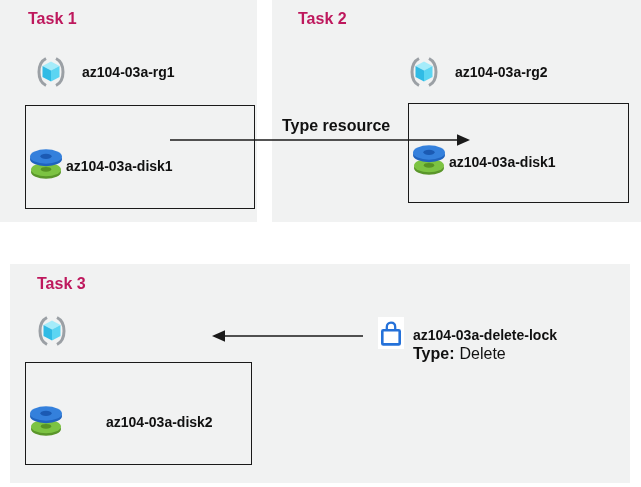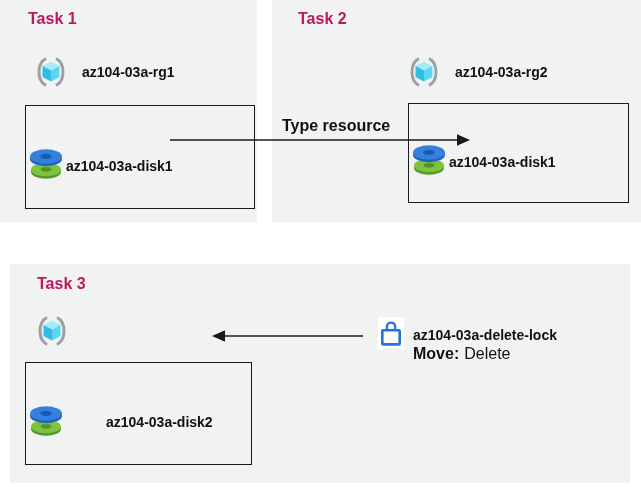--- a/index.html
+++ b/index.html
@@ -124,21 +124,21 @@
 
   <div class="lock-square">
     <svg viewBox="0 0 26 32">
       <rect x="4.3" y="13.2" width="17.4" height="14.2" rx="1" fill="#ffffff" stroke="#2471d9" stroke-width="2.6"></rect>
       <path d="M8.8 13 v-3 c0 -2.7 1.8 -4.4 4.2 -4.4 c2.4 0 4.2 1.7 4.2 4.4 v3" fill="none" stroke="#2471d9" stroke-width="2.3"></path>
     </svg>
   </div>
   <div class="lock-text">
     <div class="lock-name">az104-03a-delete-lock</div>
     <div class="lock-type">
-      <span class="bold">Move:</span><span>Delete</span>
+      <span class="bold">Type:</span><span>Delete</span>
     </div>
   </div>
 
   <svg class="connectors" viewBox="0 0 641 487">
     <g>
       <line x1="170" y1="140" x2="458" y2="140" stroke="#1a1a1a" stroke-width="1.6"></line>
       <polygon points="470,140 457,134.2 457,145.8" fill="#1a1a1a"></polygon>
     </g>
     <g>
       <line x1="363" y1="336" x2="223" y2="336" stroke="#1a1a1a" stroke-width="1.6"></line>

